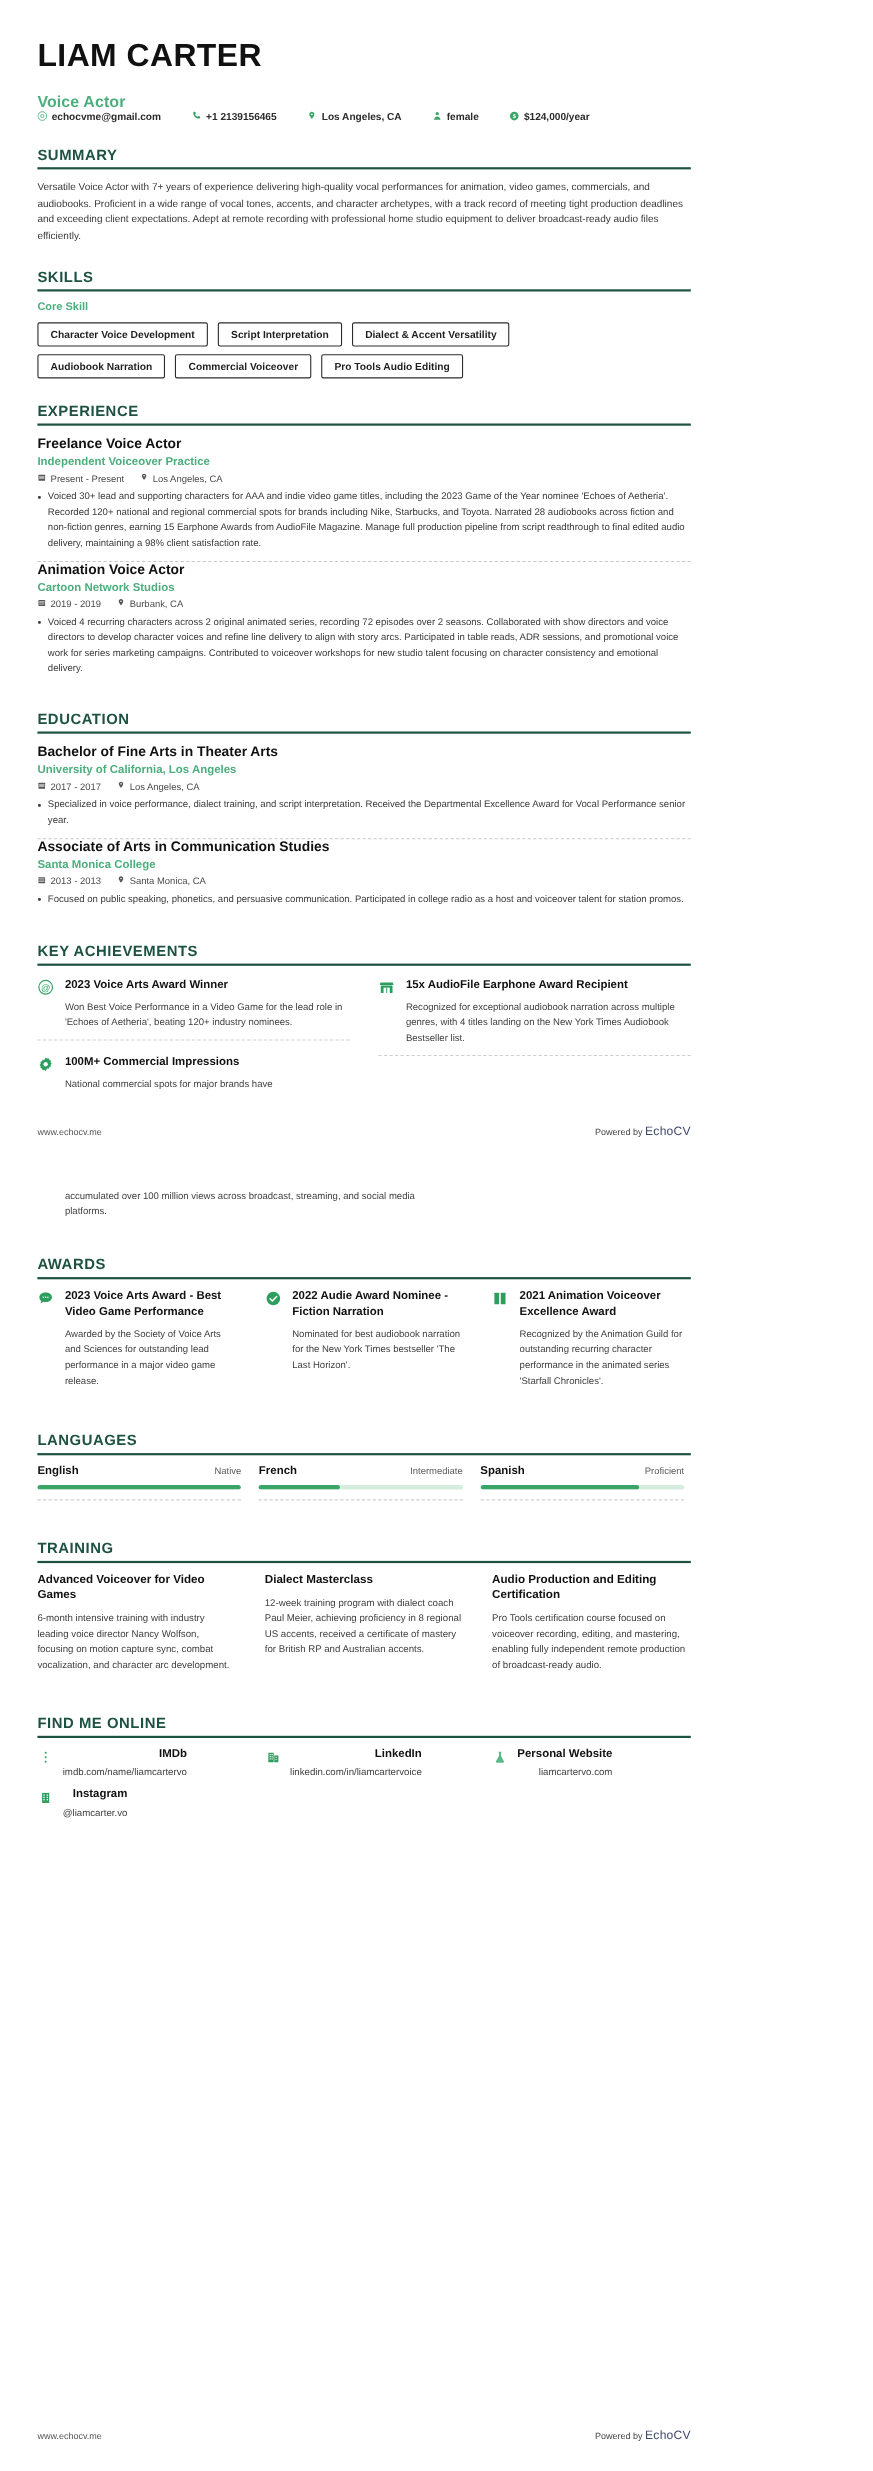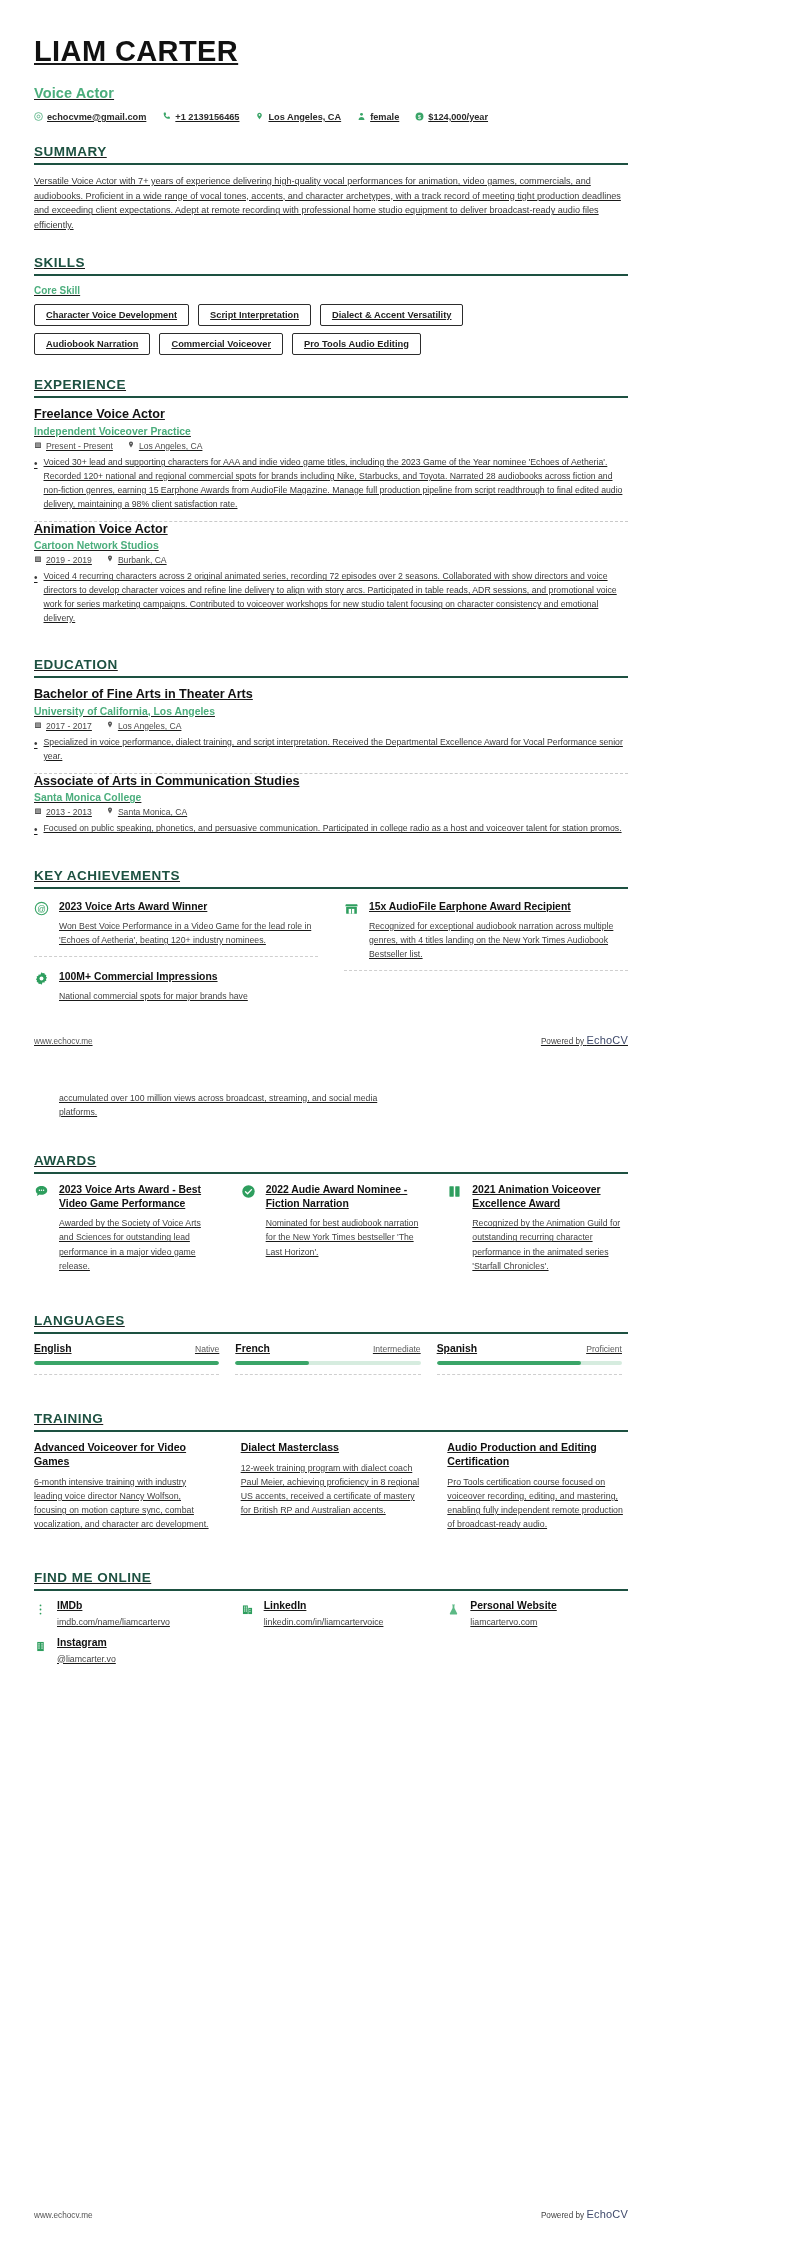--- a/index.html
+++ b/index.html
@@ -7,21 +7,20 @@
     width: 794px;
     background: #ffffff;
     font-family: "Liberation Sans", sans-serif;
     color: #1a1a1a;
   }
   .page {
     width: 662px;
     min-height: 2246px;
     position: relative;
     background: #fff;
-    text-decoration: underline;
   }
   .sheet { padding: 0 34px; }
 
   
   .name {
     font-size: 29px;
     font-weight: 700;
     letter-spacing: 0.4px;
     color: #111111;
     padding-top: 36px;
@@ -31,22 +30,21 @@
     font-size: 14.5px;
     font-weight: 700;
     color: #4cae7d;
     margin-top: 17px;
     letter-spacing: .1px;
   }
   .contact-row {
     display: flex;
     flex-wrap: wrap;
     align-items: center;
-    gap: 0 16px;
-    margin-top: 11px;
+    gap: 0 28px;
     font-size: 9.2px;
     font-weight: 700;
     color: #2b2b2b;
   }
   .contact-item { display: flex; align-items: center; gap: 4px; white-space: nowrap; }
   .contact-item svg { display: block; }
 
   
   .section { margin-top: 22px; }
   .sec-title {
@@ -223,20 +221,21 @@
     color: #3f3f3f;
     margin-top: 6px;
   }
 
   
   .online-grid {
     display: grid;
     grid-template-columns: 1fr 1fr 1fr;
     column-gap: 26px;
     row-gap: 10px;
+    text-align: right;
   }
   .online-item { display: flex; gap: 9px; }
   .online-icon { flex: 0 0 14px; padding-top: 2px; }
   .online-label { font-size: 10.4px; font-weight: 700; color: #111; }
   .online-url { font-size: 8.8px; color: #3f3f3f; margin-top: 6px; }
   .bottom-footer {
     position: absolute;
     left: 0; right: 0;
     bottom: 26px;
   }

